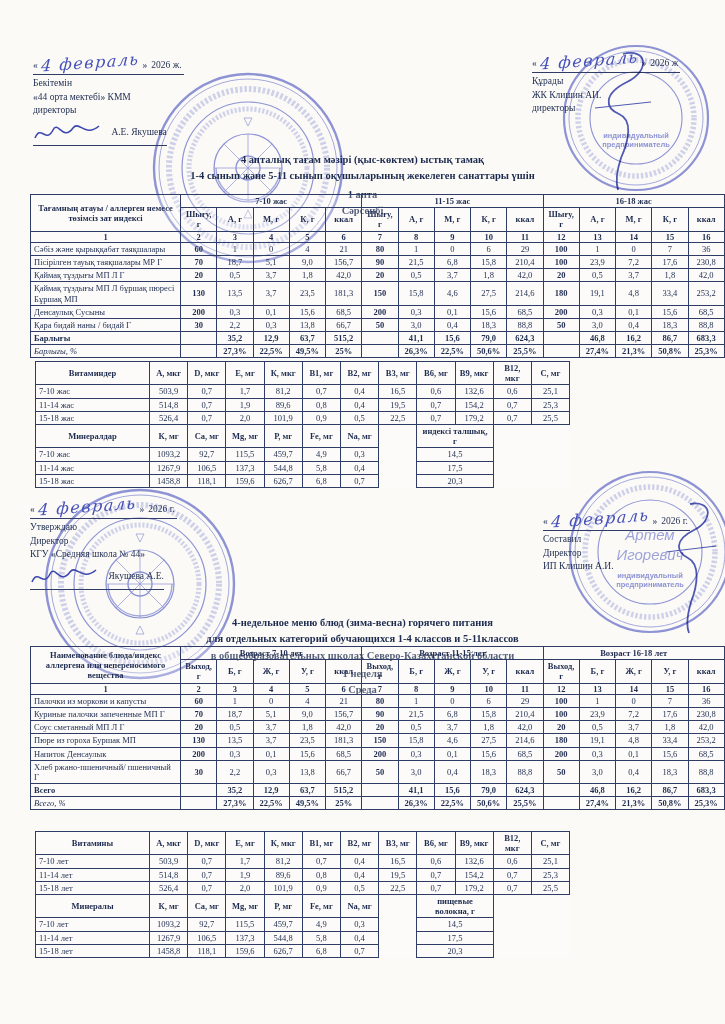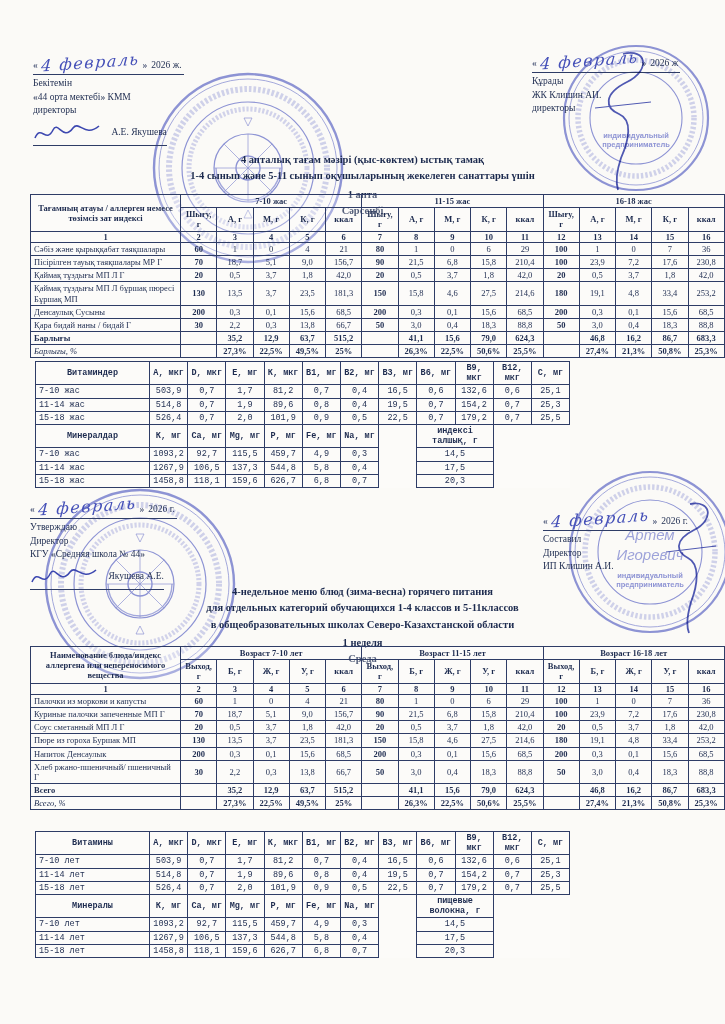--- a/index.html
+++ b/index.html
@@ -23,21 +23,21 @@
   .sig-row{margin-top:4px;white-space:nowrap;border-bottom:1px solid #2e3c66;display:inline-block;padding-bottom:1px;}
   .sig-row svg{vertical-align:middle;}
   .sig-name{margin-left:6px;}
   
   .doc-title{position:absolute;left:0;width:100%;text-align:center;font-weight:bold;font-size:10.5px;line-height:1.55;color:#1c2a4e;}
   .doc-title .tline{white-space:nowrap;}
   .doc-title .wk{margin-top:2px;}
   
   table{border-collapse:collapse;table-layout:fixed;background:rgba(255,255,255,0.25);}
   .menu-table{position:absolute;width:694px;font-size:8.5px;}
-  .nut-table{position:absolute;width:534px;font-size:8.5px;font-family:Liberation Mono, monospace;}
+  .nut-table{position:absolute;width:534px;font-size:8.5px;}
   th,td{border:1px solid #2e3c66;padding:1px 3px;text-align:center;vertical-align:middle;line-height:1.2;color:#1e2c50;}
   th{font-weight:bold;}
   td.dish{text-align:left;}
   td.lbl{text-align:left;}
   .colnum{font-weight:bold;padding:0;}
   .b{font-weight:bold;}
   .it{font-style:italic;}
   .nb{border:none !important;background:transparent;}
   
   .stamp{position:absolute;opacity:0.62;mix-blend-mode:multiply;pointer-events:none;}
@@ -492,21 +492,21 @@
     </div>
     <div class="appr-line">Составил</div>
     <div class="appr-line">Директор</div>
     <div class="appr-line">ИП Клишин А.И.</div>
   </div>
   <svg class="sigsvg" style="left:660px;top:500px" width="60" height="135" viewBox="0 0 60 135">
     <path d="M30 4 C52 0 54 20 34 30 C14 40 16 52 28 58 C40 64 38 84 31 102 C27 116 26 126 29 133" fill="none" stroke="#3d48b0" stroke-width="1.8"></path>
     <path d="M6 52 L56 46" fill="none" stroke="#3d48b0" stroke-width="1"></path>
   </svg>
 
-  <div class="doc-title" style="top:584px;">
+  <div class="doc-title" style="top:615px;">
     <div class="tline">4-недельное меню блюд (зима-весна) горячего питания</div>
     <div class="tline">для отдельных категорий обучающихся 1-4 классов и 5-11классов</div>
     <div class="tline">в общеобразовательных школах Северо-Казахстанской области</div>
     <div class="wk">1 неделя</div>
     <div>Среда</div>
   </div>
 
   <table class="menu-table" id="menu-ru" style="left:30px;top:646px;">
       <colgroup>
         <col style="width: 150px;">

